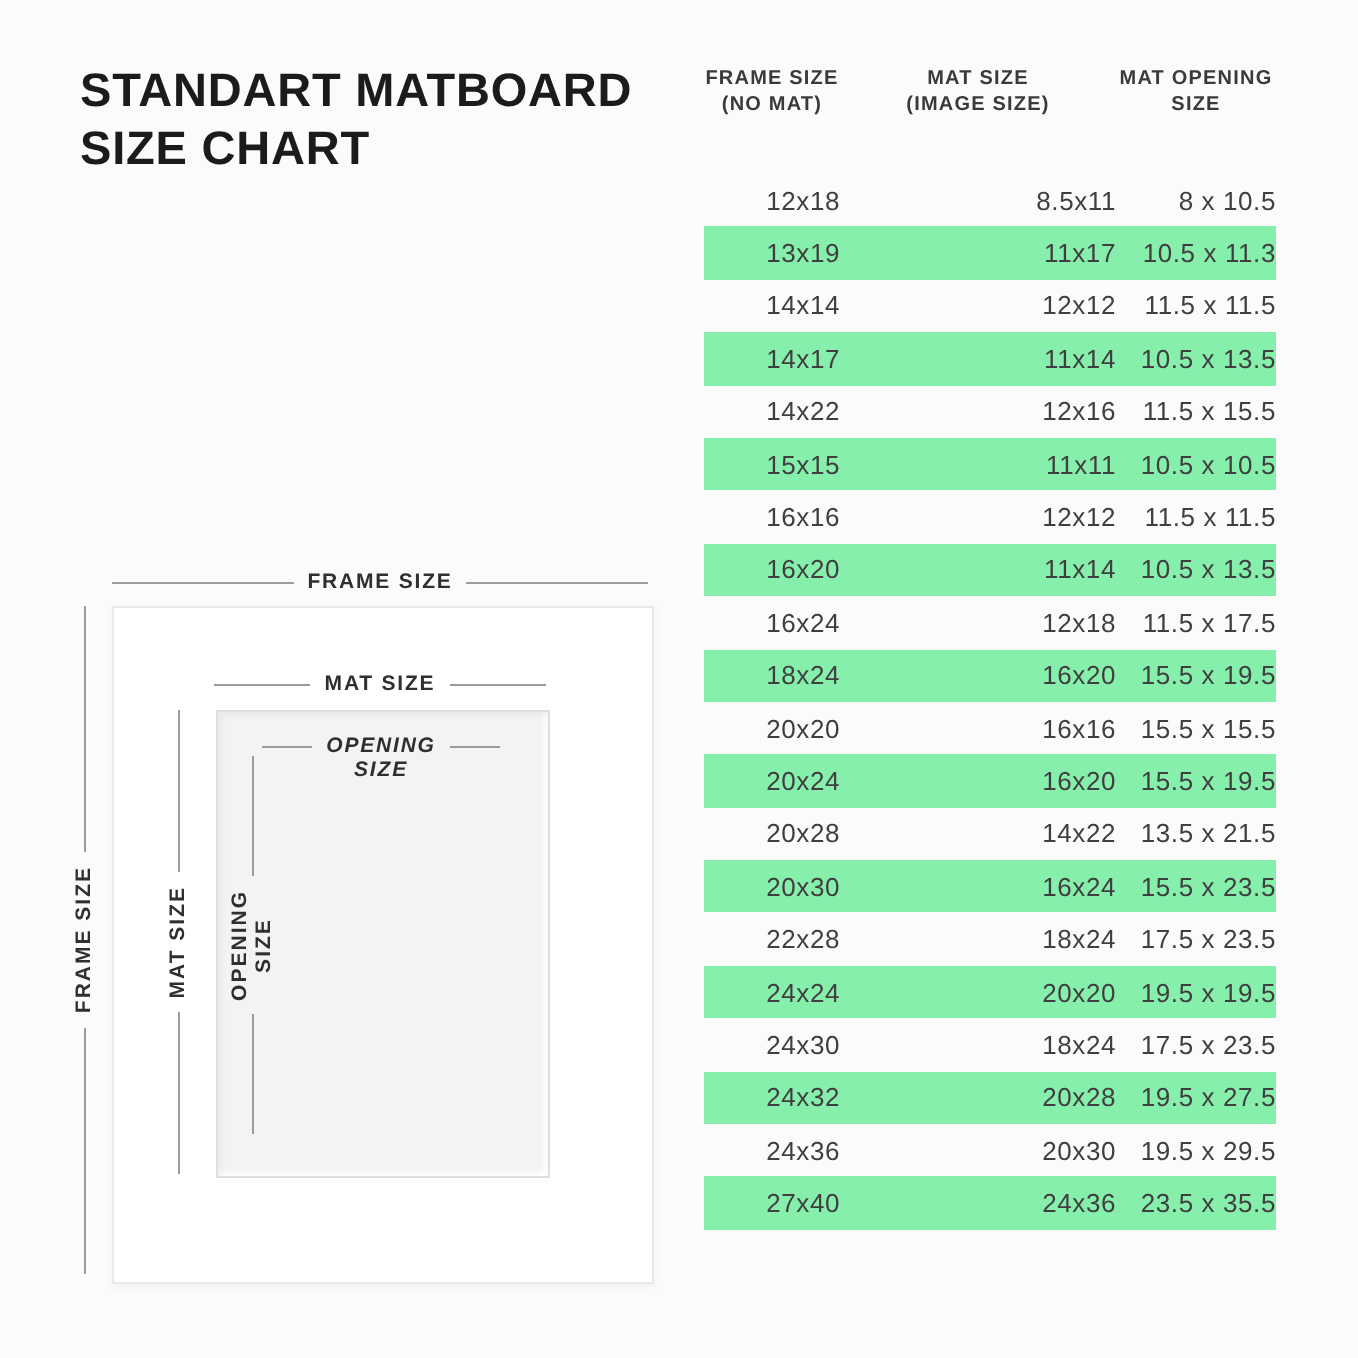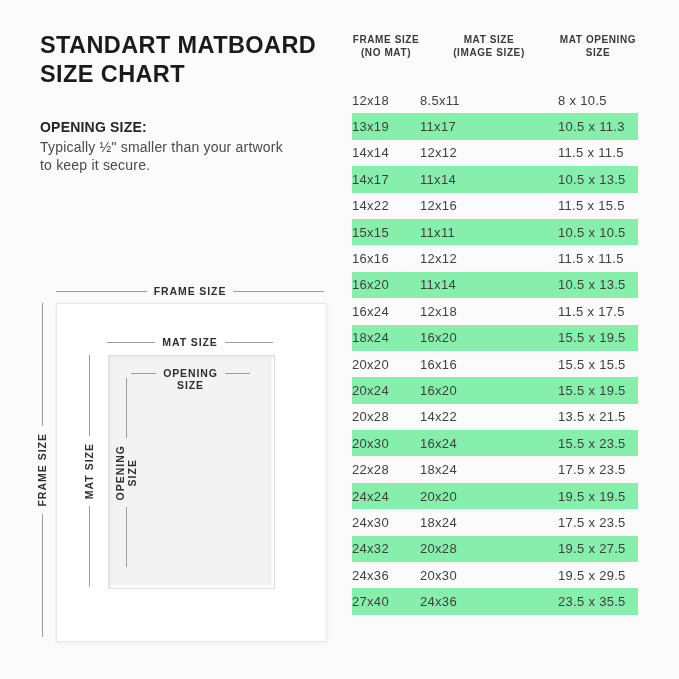--- a/index.html
+++ b/index.html
@@ -34,57 +34,52 @@
     box-shadow: inset 2px 2px 3px rgba(0,0,0,0.045), inset -2px -2px 3px rgba(255,255,255,0.9);
   }
   .hmeasure { position:absolute; display:flex; align-items:center; gap:7px; }
   .hmeasure .mline { flex:1; height:1px; background:#9c9c9c; }
   .mlabel {
     font-size:10.5px; font-weight:700; letter-spacing:0.9px; color:#2f2f2f;
     white-space:pre-line; text-align:center; line-height:12px;
   }
   .frame-h { left:20px; top:5px; width:268px; }
   .mat-h { left:71px; top:56px; width:166px; }
-  .opening-h { left:95px; top:87px; width:119px; align-items:flex-start; }
+  .opening-h { left:95px; top:87px; width:119px; align-items:flex-start;font-style:italic; }
   .opening-h .mline { margin-top:6px; }
 
   .vmeasure { position:absolute; display:flex; flex-direction:column; align-items:center; gap:7px; }
   .vmeasure .mline { width:1px; flex:1; background:#9c9c9c; }
   .vmeasure .mlabel { writing-mode:vertical-rl; transform:rotate(180deg); line-height:12px; letter-spacing:1px; }
   .frame-v { left:-1px; top:23px; height:334px; width:14px; }
   .mat-v { left:46px; top:75px; height:232px; width:14px; }
   .opening-v { left:76px; top:98px; height:189px; width:28px; }
 
   
   .size-table { position:absolute; left:352px; top:33px; width:286px; }
   .thead { display:grid; grid-template-columns:68px 138px 80px; }
   .th {
     font-size:10px; font-weight:700; color:#3a3a3a; letter-spacing:0.6px;
     text-align:center; line-height:13px; white-space:pre-line;
   }
   .tbody { position:absolute; left:0; top:54px; width:286px; }
   .trow { display:grid; grid-template-columns:68px 138px 80px; height:26.4px; align-items:center; }
   .trow.alt { background:#86efac; }
-  .tcell { text-align:left; font-size:13px; color:#3f3f3f; letter-spacing:0.3px; }
+  .tcell { text-align:right; font-size:13px; color:#3f3f3f; letter-spacing:0.3px; }
 </style>
 </head>
 <body>
 
 <div class="canvas">
 
   <div class="page-title">
     <div>STANDART MATBOARD</div>
     <div>SIZE CHART</div>
   </div>
 
-  <div class="info-section s1">
-    <div class="info-heading">OPENING SIZE:</div>
-    <div class="info-body">Typically ½" smaller than your artwork
-to keep it secure.</div>
-  </div>
 
   <div class="diagram">
 
     <div class="hmeasure frame-h">
       <span class="mline"></span>
       <span class="mlabel">FRAME SIZE</span>
       <span class="mline"></span>
     </div>
 
     <div class="outer-box"></div>

